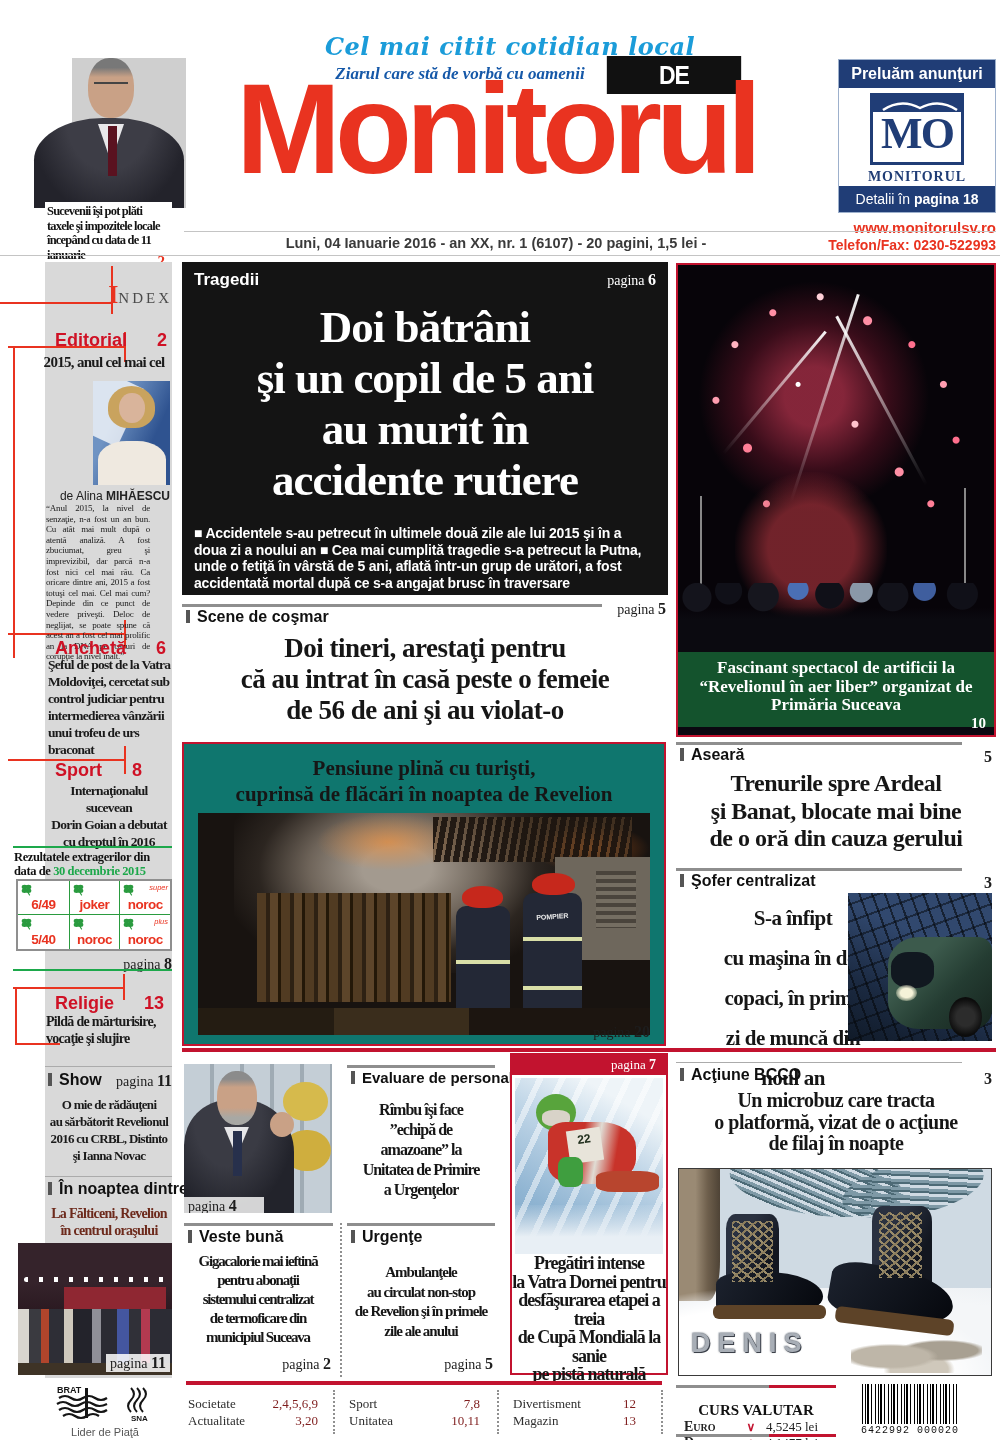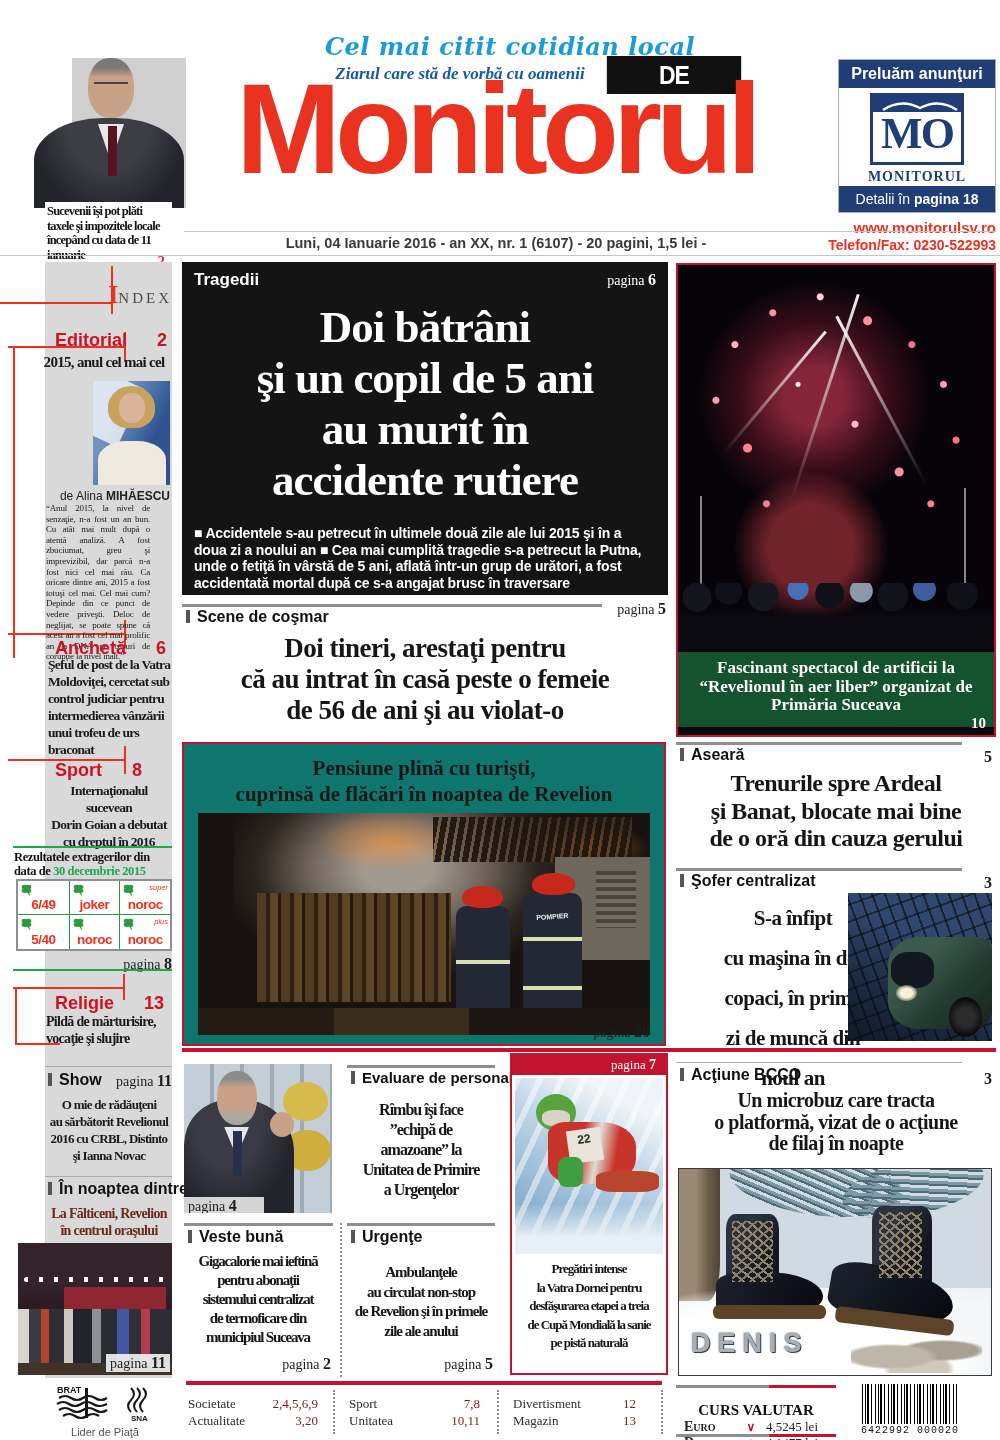--- a/index.html
+++ b/index.html
@@ -548,21 +548,21 @@
       <div class="ly k-bg"></div>
       <div class="ly k-ice"></div>
       <div class="ly k-helm"></div>
       <div class="ly k-visor"></div>
       <div class="ly k-body"></div>
       <div class="ly k-bib">22</div>
       <div class="ly k-green"></div>
       <div class="ly k-sled"></div>
       <div class="ly k-snowfg"></div>
     </div>
-    <div class="col-head prelines" style="position:static;margin-top:6px;width:100%;font-size:13px;line-height:18.5px;letter-spacing:-1px">Pregătiri intense
+    <div class="col-head prelines" style="position:static;margin-top:0;width:100%;font-size:18px;line-height:18.5px;letter-spacing:-1px">Pregătiri intense
 la Vatra Dornei pentru
 desfăşurarea etapei a treia
 de Cupă Mondială la sanie
 pe pistă naturală</div>
   </div>
 
   <div class="abs fw-box">
     <div class="ph" style="left:0;top:0;width:316px;height:398px">
       <div class="ly f-base"></div>
       <div class="ly f-glow"></div>

